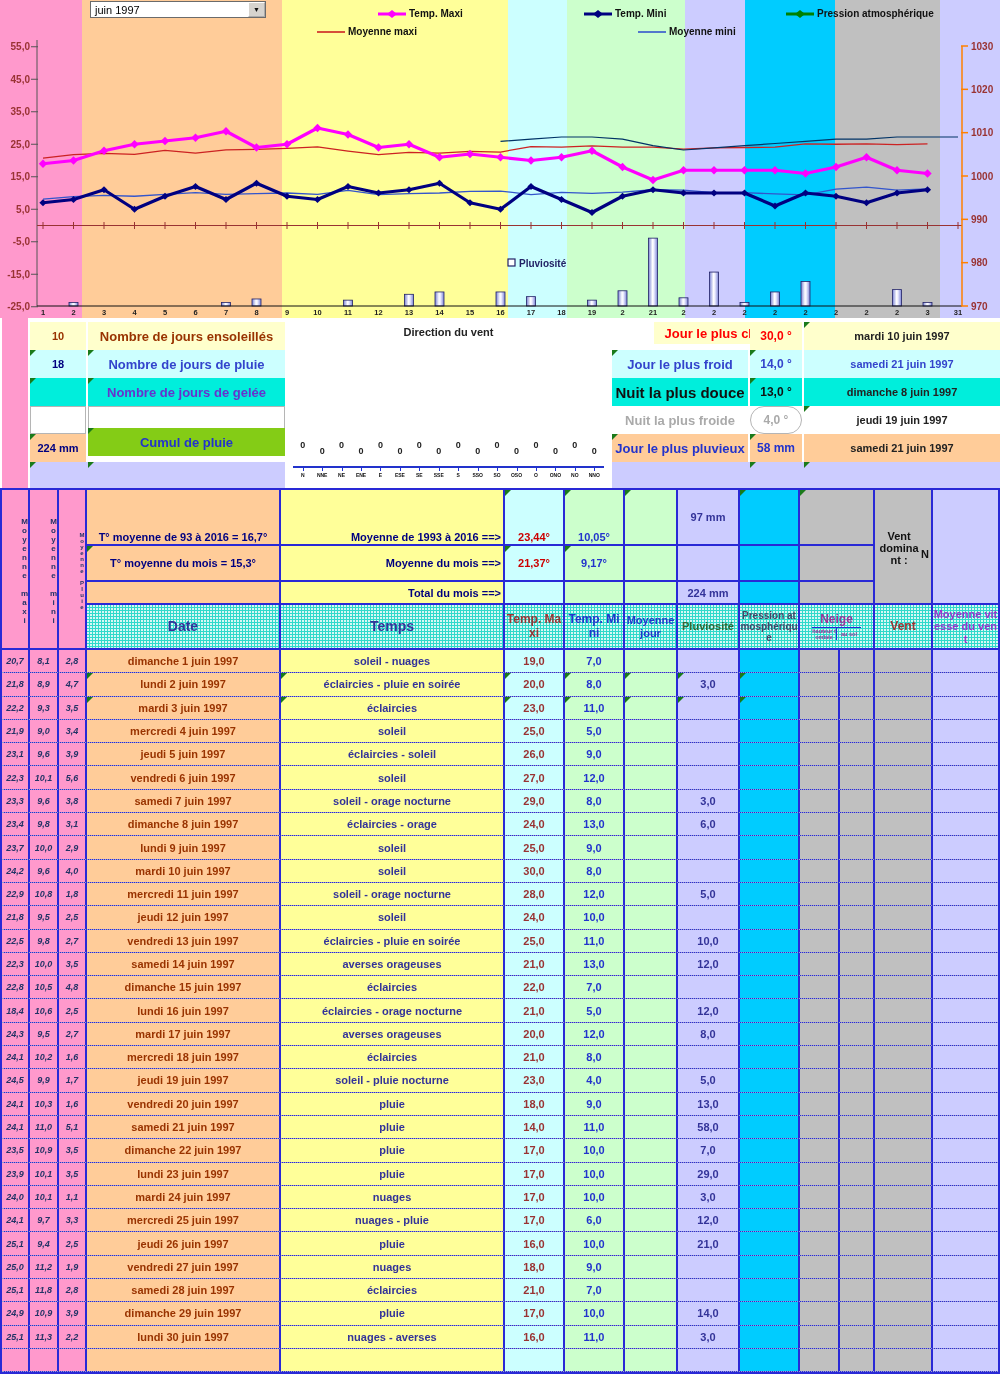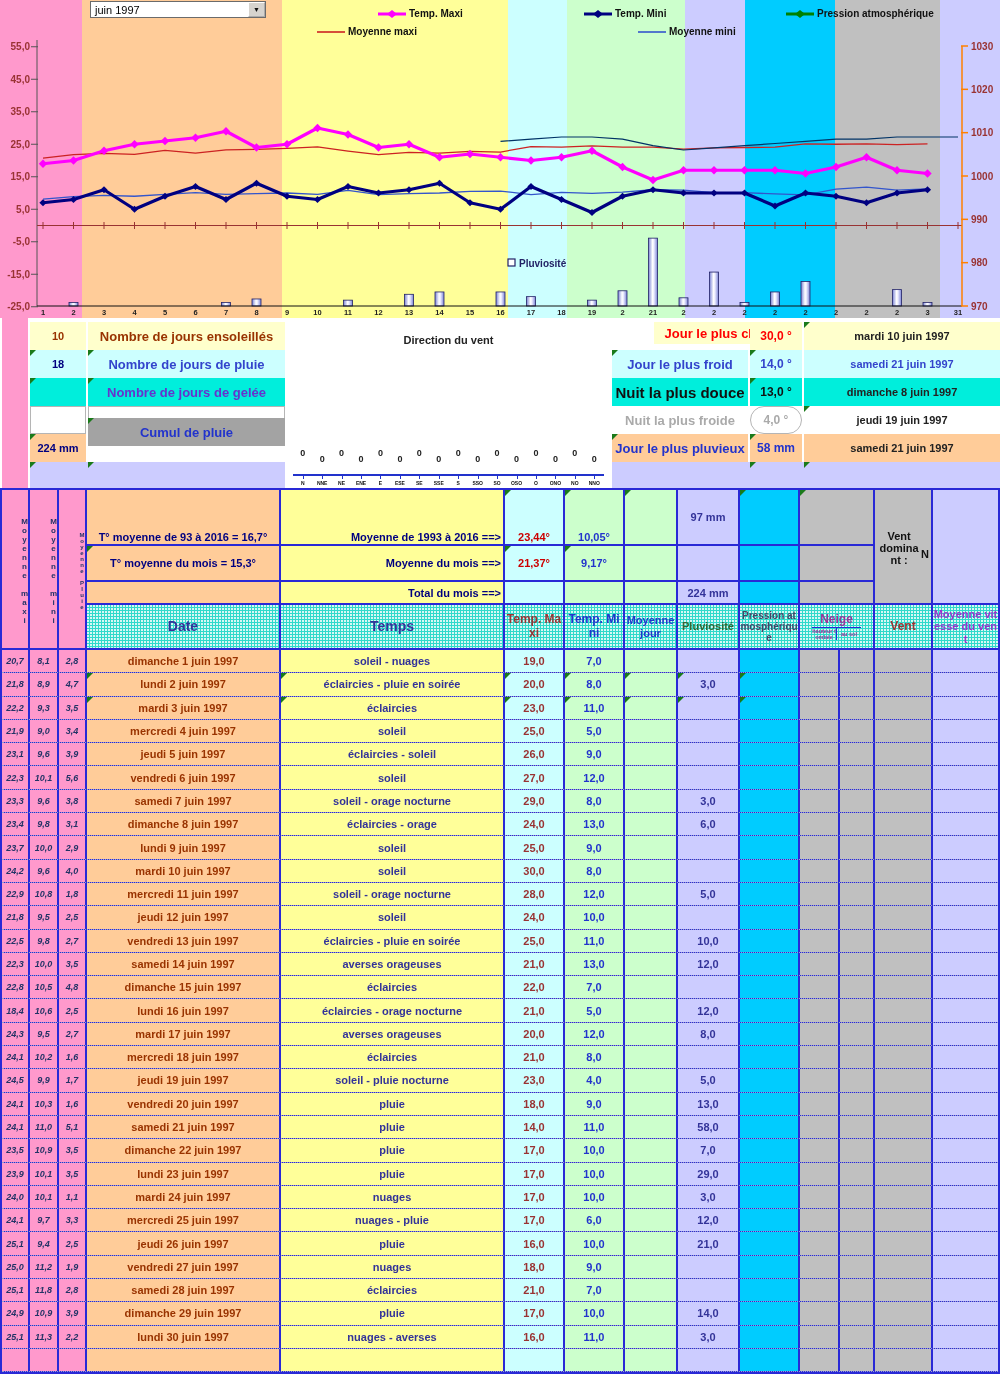--- a/index.html
+++ b/index.html
@@ -17,21 +17,21 @@
   .lgitem{position:absolute;display:flex;align-items:center;font-size:10px;font-weight:bold;color:#111;z-index:4}
   .lgitem svg{margin-right:3px}
 
   
   #summary{position:absolute;top:318px;left:0;width:1000px;height:170px;background:#fff}
   #summary .pinkbar{position:absolute;left:2px;top:0;width:26px;height:170px;background:#FF99CC}
   .scell{position:absolute;display:flex;align-items:center;justify-content:center;
          font-weight:bold;box-sizing:border-box}
   .scell.bordered{border:1px solid #b5b5b5}
   .lavstrip{position:absolute;left:30px;top:144px;width:970px;height:26px;background:#CCCCFF}
-  .windblock{position:absolute;left:285px;top:8px;width:327px;height:170px;background:#fff}
+  .windblock{position:absolute;left:285px;top:0;width:327px;height:170px;background:#fff}
   .windtitle{position:absolute;top:8px;left:0;right:0;text-align:center;font-size:11px;font-weight:bold;color:#222}
   .wzeros{position:absolute;top:122px;left:8px;right:8px;display:flex}
   .wzeros span{flex:1;text-align:center;font-size:9px;font-weight:bold;color:#222}
   .wzeros span:nth-child(even){padding-top:6px}
   .waxis{position:absolute;top:148px;left:8px;right:8px;height:2px;background:#2233CC}
   .wdirs{position:absolute;top:150px;left:8px;right:8px;display:flex}
   .wd{flex:1;position:relative;text-align:center;font-size:5px;font-weight:bold;color:#111;padding-top:4px}
   .wd::before{content:"";position:absolute;top:0;left:50%;width:1px;height:3px;background:#2233CC}
   .cmt::before{content:"";position:absolute;top:0;left:0;width:0;height:0;
                border-top:6px solid #1a7a1a;border-right:6px solid transparent;z-index:2}
@@ -326,21 +326,21 @@
   <div id="srows">
       <div class="scell" style="left: 30px; top: 4px; width: 56px; height: 28px; background: rgb(255, 255, 204); color: rgb(153, 51, 0); font-size: 11px;">10</div>
       <div class="scell" style="left: 88px; top: 4px; width: 197px; height: 28px; background: rgb(255, 255, 204); color: rgb(153, 51, 0); font-size: 13px;">Nombre de jours ensoleillés</div>
       <div class="scell cmt" style="left: 30px; top: 32px; width: 56px; height: 28px; background: rgb(204, 255, 255); color: rgb(0, 0, 128); font-size: 11px;">18</div>
       <div class="scell cmt" style="left: 88px; top: 32px; width: 197px; height: 28px; background: rgb(204, 255, 255); color: rgb(51, 68, 204); font-size: 13px;">Nombre de jours de pluie</div>
       <div class="scell cmt" style="left: 30px; top: 60px; width: 56px; height: 28px; background: rgb(0, 238, 220); color: rgb(0, 0, 128); font-size: 11px;"></div>
       <div class="scell cmt" style="left: 88px; top: 60px; width: 197px; height: 28px; background: rgb(0, 238, 220); color: rgb(102, 51, 204); font-size: 13px;">Nombre de jours de gelée</div>
       <div class="scell  bordered" style="left: 30px; top: 88px; width: 56px; height: 28px; background: rgb(255, 255, 255); color: rgb(0, 0, 128); font-size: 11px;"></div>
       <div class="scell  bordered" style="left: 88px; top: 88px; width: 197px; height: 28px; background: rgb(255, 255, 255); color: rgb(51, 51, 51); font-size: 13px;"></div>
       <div class="scell cmt" style="left: 30px; top: 116px; width: 56px; height: 28px; background: rgb(255, 204, 153); color: rgb(0, 0, 128); font-size: 11px;">224 mm</div>
-      <div class="scell cmt" style="left: 88px; top: 100px; width: 197px; height: 28px; background: #a3a3a3; color: rgb(34, 51, 204); font-size: 13px;">Cumul de pluie</div>
+      <div class="scell cmt" style="left: 88px; top: 110px; width: 197px; height: 28px; background: #84cc16; color: rgb(34, 51, 204); font-size: 13px;">Cumul de pluie</div>
       <div class="scell" style="left: 612px; top: 4px; width: 136px; height: 22px; background: rgb(255, 255, 204); color: rgb(255, 0, 0); font-size: 13px; margin-left: 42px;">Jour le plus chaud</div>
       <div class="scell" style="left: 750px; top: 4px; width: 52px; height: 28px; background: rgb(255, 255, 204); color: rgb(255, 0, 0); font-size: 12px;">30,0 °</div>
       <div class="scell cmt" style="left: 804px; top: 4px; width: 196px; height: 28px; background: rgb(255, 255, 204); color: rgb(34, 34, 34); font-size: 11px;">mardi 10 juin 1997</div>
       <div class="scell cmt" style="left: 612px; top: 32px; width: 136px; height: 28px; background: rgb(204, 255, 255); color: rgb(51, 68, 204); font-size: 13px;">Jour le plus froid</div>
       <div class="scell cmt" style="left: 750px; top: 32px; width: 52px; height: 28px; background: rgb(204, 255, 255); color: rgb(51, 68, 204); font-size: 12px;">14,0 °</div>
       <div class="scell" style="left: 804px; top: 32px; width: 196px; height: 28px; background: rgb(204, 255, 255); color: rgb(51, 68, 204); font-size: 11px;">samedi 21 juin 1997</div>
       <div class="scell" style="left: 612px; top: 60px; width: 136px; height: 28px; background: rgb(0, 238, 220); color: rgb(17, 17, 17); font-size: 15px;">Nuit la plus douce</div>
       <div class="scell cmt" style="left: 750px; top: 60px; width: 52px; height: 28px; background: rgb(0, 238, 220); color: rgb(17, 17, 17); font-size: 12px;">13,0 °</div>
       <div class="scell" style="left: 804px; top: 60px; width: 196px; height: 28px; background: rgb(0, 238, 220); color: rgb(34, 34, 34); font-size: 11px;">dimanche 8 juin 1997</div>
       <div class="scell" style="left: 612px; top: 88px; width: 136px; height: 28px; background: rgb(255, 255, 255); color: rgb(170, 170, 170); font-size: 13px;">Nuit la plus froide</div>

